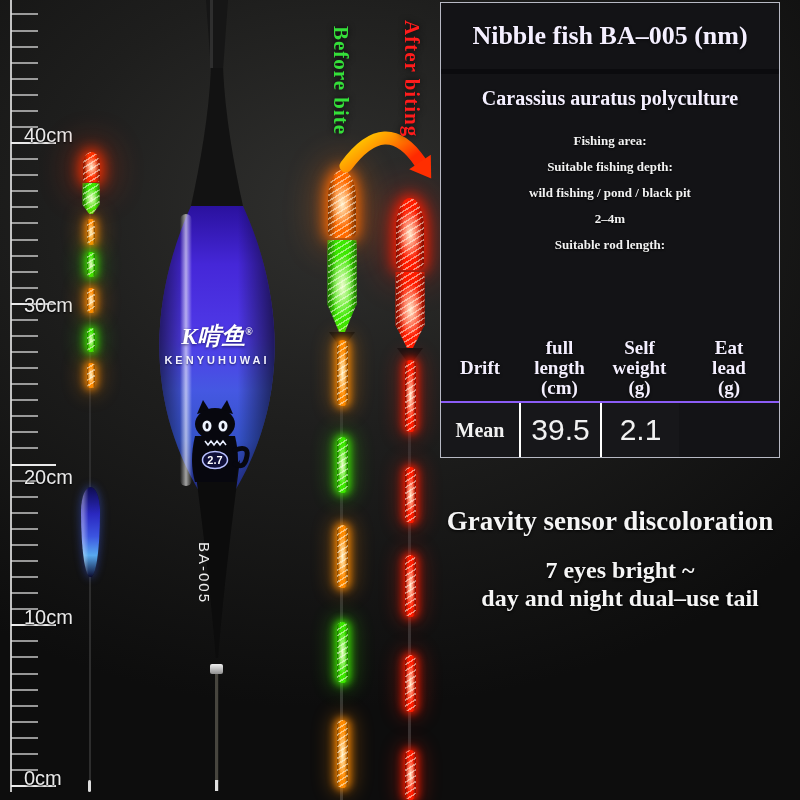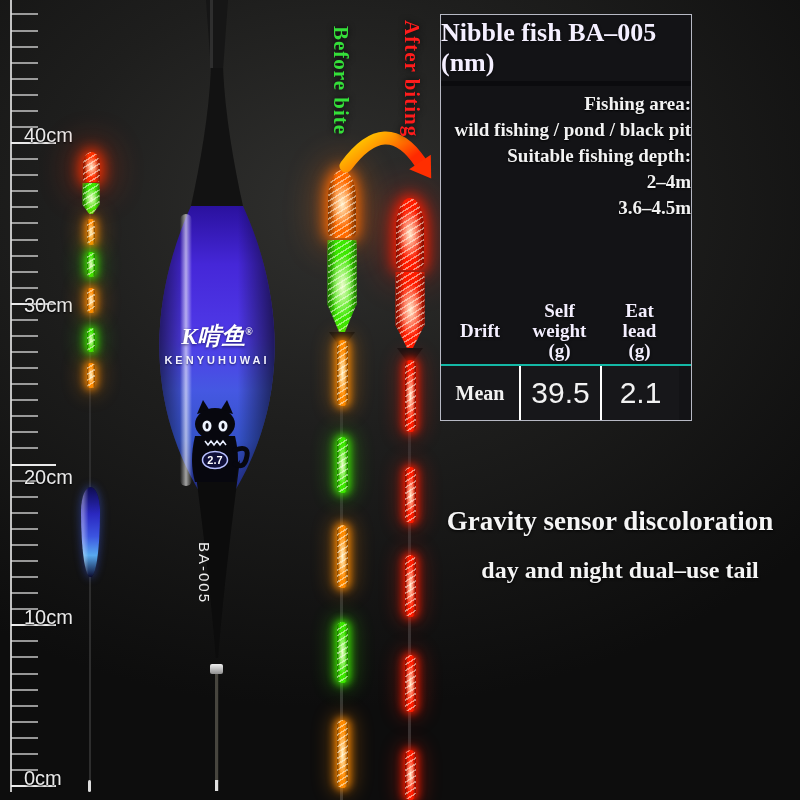--- a/index.html
+++ b/index.html
@@ -39,37 +39,37 @@
   .logo-row{position:absolute;left:147px;top:320px;width:140px;text-align:center;z-index:4;
     color:#fff;font-weight:bold;font-style:italic;font-size:24px;text-shadow:0 1px 3px rgba(0,0,40,.6);}
   .logo-row sup{font-size:10px;font-style:normal;}
   .brand-row{position:absolute;left:147px;top:354px;width:140px;text-align:center;z-index:4;
     color:#f2f2ff;font-family:"Liberation Sans",sans-serif;font-weight:bold;font-size:11px;letter-spacing:3px;
     text-shadow:0 1px 2px rgba(0,0,40,.6);}
   .cat-svg{position:absolute;left:182px;top:398px;z-index:4;}
   .model-label{position:absolute;left:196px;top:542px;z-index:4;writing-mode:vertical-rl;text-orientation:mixed;
     color:#f0f0f0;font-family:"Liberation Sans",sans-serif;font-size:15px;letter-spacing:2px;}
   
-  .panel{position:absolute;left:440px;top:14px;width:252px;z-index:6;
+  .panel{position:absolute;left:440px;top:2px;width:340px;z-index:6;
     border:1.5px solid rgba(225,228,240,.8);box-sizing:border-box;background:#131316;color:#f2f2f2;}
   .panel-title{height:66px;display:flex;align-items:center;justify-content:center;
     background:linear-gradient(180deg,#3a0dce 0%,var(--panel-blue) 45%,#3a0dce 100%);
     border-bottom:5px solid #0b0b0e;
     font-weight:bold;font-size:26px;color:#f4efff;text-shadow:0 1px 3px rgba(0,0,0,.6);}
   .panel-subtitle{height:49px;display:flex;align-items:center;justify-content:center;
     background:linear-gradient(180deg,#3c10da 0%,var(--panel-blue) 50%,#3c10da 100%);
     font-weight:bold;font-size:20px;color:#f4efff;text-shadow:0 1px 3px rgba(0,0,0,.6);}
-  .panel-info{height:212px;padding-top:5px;box-sizing:border-box;text-align:right;
-    font-weight:bold;font-size:19px;line-height:26px;text-shadow:0 1px 2px #000;}
+  .panel-info{height:212px;padding-top:5px;box-sizing:border-box;text-align:center;
+    font-weight:bold;font-size:13px;line-height:26px;text-shadow:0 1px 2px #000;}
   .tbl{display:grid;grid-template-columns:78px 81px 79px 1fr;}
   .tbl-h{height:66px;display:flex;align-items:center;justify-content:center;text-align:center;
     background:linear-gradient(180deg,#3a0dce 0%,var(--panel-blue) 50%,#3a0dce 100%);
     font-weight:bold;font-size:19px;line-height:20px;white-space:pre-line;color:#f4efff;
     text-shadow:0 1px 3px rgba(0,0,0,.6);}
-  .tbl-row2{display:grid;grid-template-columns:78px 81px 79px 1fr;border-top:2px solid #14b8a6;}
+  .tbl-row2{display:grid;grid-template-columns:78px 81px 79px 1fr;border-top:2px solid #8b5cf6;}
   .tbl-c{height:54px;display:flex;align-items:center;justify-content:center;background:#17171a;}
   .tbl-c + .tbl-c{border-left:2px solid #fff;}
   .tbl-c.lab{font-weight:bold;font-size:20px;}
   .tbl-c.val{font-family:"Liberation Sans",sans-serif;font-size:30px;}
   
   .footer-l1{position:absolute;left:442px;top:506px;width:336px;text-align:center;z-index:6;
     color:#f5f5f5;font-weight:bold;font-size:27px;text-shadow:0 1px 3px #000;}
   .footer-l23{position:absolute;left:452px;top:556px;width:336px;text-align:center;z-index:6;
     color:#f5f5f5;font-weight:bold;font-size:24px;line-height:28px;text-shadow:0 1px 3px #000;}
 </style>
@@ -238,41 +238,46 @@
       <div class="seg" style="left: 395.5px; top: 272px; width: 29px; height: 76px; background-color: rgb(255, 28, 0); background-image: repeating-linear-gradient(-32deg, rgba(255, 255, 240, 0.5) 0px, rgba(255, 255, 240, 0.5) 1.5px, rgba(255, 255, 255, 0) 1.5px, rgba(255, 255, 255, 0) 5px), radial-gradient(55% 46%, rgba(255, 255, 225, 0.9), rgba(255, 255, 255, 0) 78%), linear-gradient(90deg, rgba(0, 0, 0, 0.5), rgba(0, 0, 0, 0) 30%, rgba(0, 0, 0, 0) 70%, rgba(0, 0, 0, 0.5)); box-shadow: rgb(255, 28, 0) 0px 0px 14px 3px, rgba(255, 28, 0, 0.333) 0px 0px 34px 10px; border-radius: 6px 6px 10px 10px; clip-path: polygon(0px 0px, 100% 0px, 100% 70%, 60% 100%, 40% 100%, 0px 70%);"></div>
       <div class="seg" style="left: 404.5px; top: 360px; width: 11px; height: 72px; background-color: rgb(255, 28, 0); background-image: repeating-linear-gradient(-32deg, rgba(255, 255, 240, 0.5) 0px, rgba(255, 255, 240, 0.5) 1.5px, rgba(255, 255, 255, 0) 1.5px, rgba(255, 255, 255, 0) 5px), radial-gradient(55% 46%, rgba(255, 255, 225, 0.9), rgba(255, 255, 255, 0) 78%), linear-gradient(90deg, rgba(0, 0, 0, 0.5), rgba(0, 0, 0, 0) 30%, rgba(0, 0, 0, 0) 70%, rgba(0, 0, 0, 0.5)); box-shadow: rgb(255, 28, 0) 0px 0px 9px 2px, rgba(255, 28, 0, 0.333) 0px 0px 20px 6px; border-radius: 5.5px;"></div>
       <div class="seg" style="left: 404.5px; top: 467px; width: 11px; height: 56px; background-color: rgb(255, 28, 0); background-image: repeating-linear-gradient(-32deg, rgba(255, 255, 240, 0.5) 0px, rgba(255, 255, 240, 0.5) 1.5px, rgba(255, 255, 255, 0) 1.5px, rgba(255, 255, 255, 0) 5px), radial-gradient(55% 46%, rgba(255, 255, 225, 0.9), rgba(255, 255, 255, 0) 78%), linear-gradient(90deg, rgba(0, 0, 0, 0.5), rgba(0, 0, 0, 0) 30%, rgba(0, 0, 0, 0) 70%, rgba(0, 0, 0, 0.5)); box-shadow: rgb(255, 28, 0) 0px 0px 9px 2px, rgba(255, 28, 0, 0.333) 0px 0px 20px 6px; border-radius: 5.5px;"></div>
       <div class="seg" style="left: 404.5px; top: 555px; width: 11px; height: 62px; background-color: rgb(255, 28, 0); background-image: repeating-linear-gradient(-32deg, rgba(255, 255, 240, 0.5) 0px, rgba(255, 255, 240, 0.5) 1.5px, rgba(255, 255, 255, 0) 1.5px, rgba(255, 255, 255, 0) 5px), radial-gradient(55% 46%, rgba(255, 255, 225, 0.9), rgba(255, 255, 255, 0) 78%), linear-gradient(90deg, rgba(0, 0, 0, 0.5), rgba(0, 0, 0, 0) 30%, rgba(0, 0, 0, 0) 70%, rgba(0, 0, 0, 0.5)); box-shadow: rgb(255, 28, 0) 0px 0px 9px 2px, rgba(255, 28, 0, 0.333) 0px 0px 20px 6px; border-radius: 5.5px;"></div>
       <div class="seg" style="left: 404.5px; top: 655px; width: 11px; height: 57px; background-color: rgb(255, 28, 0); background-image: repeating-linear-gradient(-32deg, rgba(255, 255, 240, 0.5) 0px, rgba(255, 255, 240, 0.5) 1.5px, rgba(255, 255, 255, 0) 1.5px, rgba(255, 255, 255, 0) 5px), radial-gradient(55% 46%, rgba(255, 255, 225, 0.9), rgba(255, 255, 255, 0) 78%), linear-gradient(90deg, rgba(0, 0, 0, 0.5), rgba(0, 0, 0, 0) 30%, rgba(0, 0, 0, 0) 70%, rgba(0, 0, 0, 0.5)); box-shadow: rgb(255, 28, 0) 0px 0px 9px 2px, rgba(255, 28, 0, 0.333) 0px 0px 20px 6px; border-radius: 5.5px;"></div>
       <div class="seg" style="left: 404.5px; top: 750px; width: 11px; height: 50px; background-color: rgb(255, 28, 0); background-image: repeating-linear-gradient(-32deg, rgba(255, 255, 240, 0.5) 0px, rgba(255, 255, 240, 0.5) 1.5px, rgba(255, 255, 255, 0) 1.5px, rgba(255, 255, 255, 0) 5px), radial-gradient(55% 46%, rgba(255, 255, 225, 0.9), rgba(255, 255, 255, 0) 78%), linear-gradient(90deg, rgba(0, 0, 0, 0.5), rgba(0, 0, 0, 0) 30%, rgba(0, 0, 0, 0) 70%, rgba(0, 0, 0, 0.5)); box-shadow: rgb(255, 28, 0) 0px 0px 9px 2px, rgba(255, 28, 0, 0.333) 0px 0px 20px 6px; border-radius: 5.5px;"></div>
     </div>
 
   <div class="panel">
     <div class="panel-title">Nibble fish BA–005 (nm)</div>
+    <div class="panel-subtitle">Carassius auratus polyculture</div>
     <div class="panel-info">
       <div>Fishing area:</div>
+      <div>Suitable fishing depth:</div>
       <div>wild fishing / pond / black pit</div>
-      <div>Suitable fishing depth:</div>
       <div>2–4m</div>
-      <div>3.6–4.5m</div>
+      <div>Suitable rod length:</div>
     </div>
     <div class="tbl">
       <div class="tbl-h">Drift</div>
+      <div class="tbl-h">full
+length
+(cm)</div>
       <div class="tbl-h">Self
 weight
 (g)</div>
       <div class="tbl-h">Eat
 lead
 (g)</div>
     </div>
     <div class="tbl-row2">
       <div class="tbl-c lab">Mean</div>
       <div class="tbl-c val">39.5</div>
       <div class="tbl-c val">2.1</div>
     </div>
   </div>
 
   <div class="footer-l1">Gravity sensor discoloration</div>
   <div class="footer-l23">
+    <div>7 eyes bright ~</div>
     <div>day and night dual–use tail</div>
   </div>
 
 </div>
 
 </body></html>

